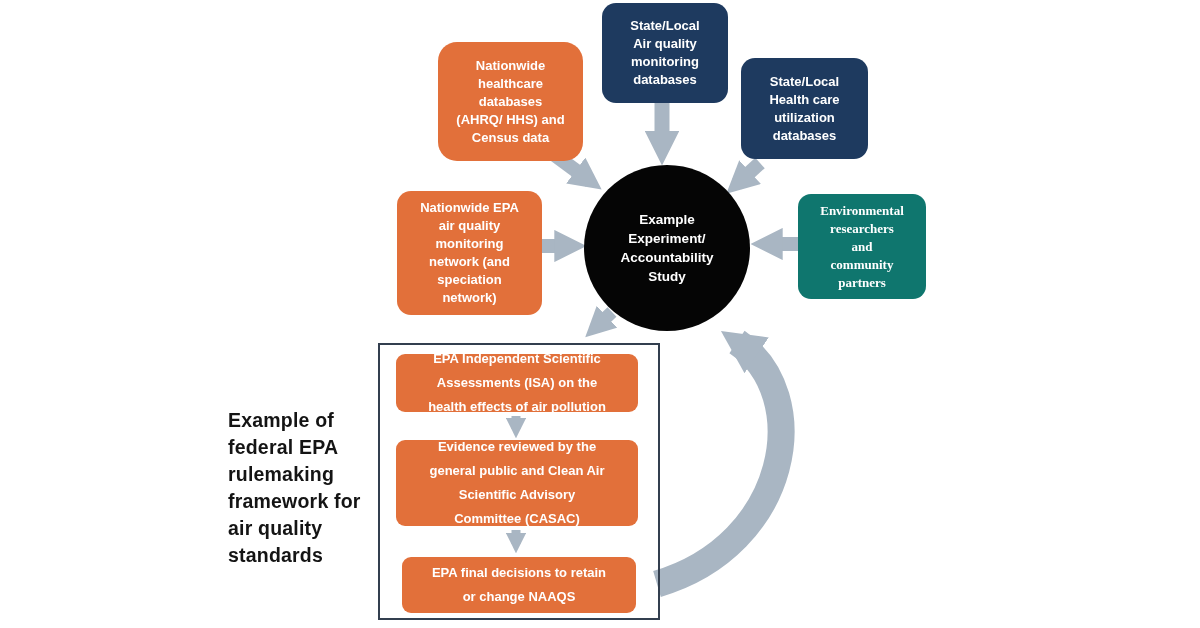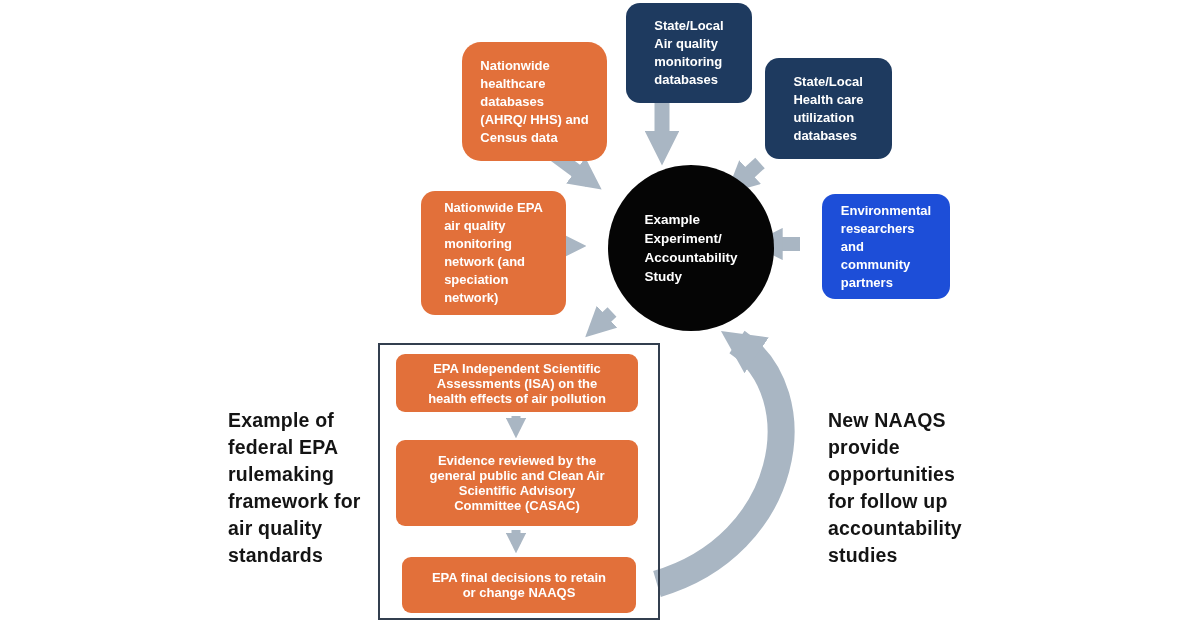--- a/index.html
+++ b/index.html
@@ -3,35 +3,35 @@
 <meta charset="utf-8">
 <style>
   html,body{margin:0;padding:0;background:#ffffff;}
   .canvas{
     position:relative;width:1200px;height:628px;background:#ffffff;overflow:hidden;
     font-family:"Liberation Sans",sans-serif;
   }
   .arrow-layer{position:absolute;left:0;top:0;z-index:0;}
   .node{
     position:absolute;z-index:2;display:flex;align-items:center;justify-content:center;
-    color:#ffffff;font-weight:700;font-size:13px;line-height:18px;
-    white-space:pre-line;box-sizing:border-box;padding:22px 8px;margin-left:24px;
+    text-align:center;color:#ffffff;font-weight:700;font-size:13px;line-height:18px;
+    white-space:pre-line;box-sizing:border-box;padding:22px 8px;
   }
   .orange{background:#e2703a;border-radius:14px;}
   .navy{background:#1e3a5f;border-radius:14px;}
-  .black{background:#1d4ed8;border-radius:13px;}
+  .black{background:#0f766e;border-radius:13px;font-family:Liberation Serif, serif;}
   .circle{
     background:#050505;border-radius:50%;font-size:13.5px;line-height:19px;
   }
   .frame{
     position:absolute;z-index:1;border:2px solid #333f4f;background:transparent;box-sizing:border-box;
   }
   .step{
     position:absolute;z-index:2;display:flex;align-items:center;justify-content:center;
-    text-align:center;color:#ffffff;font-weight:700;font-size:13px;line-height:15px;
+    text-align:center;color:#ffffff;font-weight:700;font-size:13px;line-height:24px;
     white-space:pre-line;background:#e2703a;border-radius:9px;box-sizing:border-box;padding:2px 6px;
   }
   .caption{
     position:absolute;z-index:2;color:#141414;font-weight:600;font-size:19.5px;line-height:27px;
     white-space:pre-line;letter-spacing:0.2px;
   }
   
   .pos-healthcare{left:438px;top:42px;width:145px;height:119px;border-radius:19px;}
   .pos-airdb{left:602px;top:3px;width:126px;height:100px;}
   .pos-healthutil{left:741px;top:58px;width:127px;height:101px;}
@@ -138,22 +138,14 @@
 
   <div class="caption pos-caption-left">
     <span>Example of
 federal EPA
 rulemaking
 framework for
 air quality
 standards</span>
   </div>
 
-  <div class="caption pos-caption-right">
-    <span>New NAAQS
-provide
-opportunities
-for follow up
-accountability
-studies</span>
-  </div>
 
 </div>
 
 </body></html>

